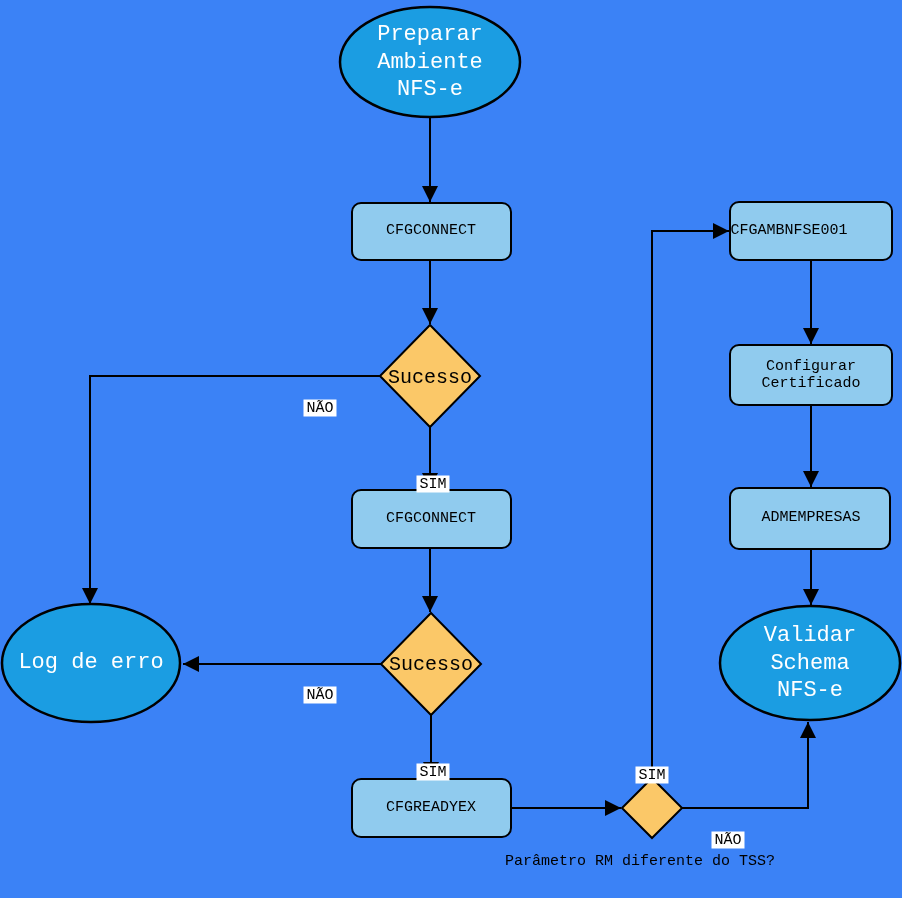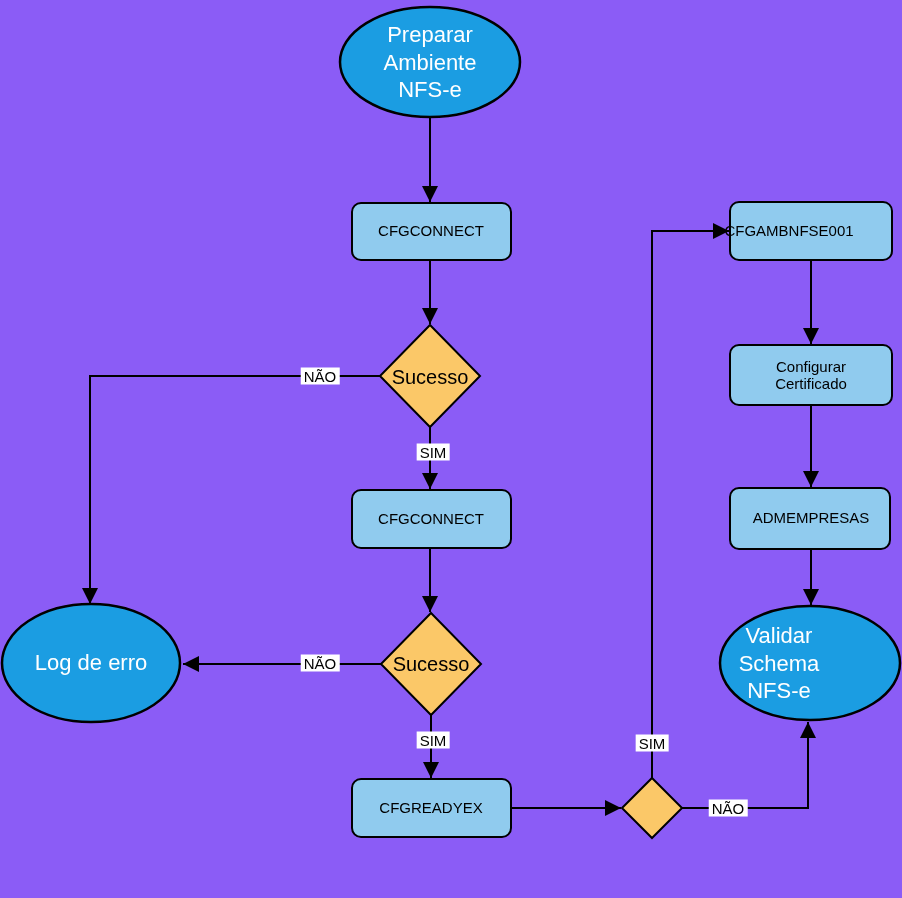--- a/index.html
+++ b/index.html
@@ -1,39 +1,39 @@
 <!DOCTYPE html>
 <html><head>
 <meta charset="utf-8">
 <style>
   html,body { margin:0; padding:0; background:#ffffff; }
   .canvas {
     position: relative;
     width: 902px;
     height: 898px;
-    background: #8b5cf6;
-    font-family: Liberation Sans, sans-serif;
+    background: #3b82f6;
+    font-family: Liberation Mono, monospace;
     overflow: hidden;
   }
   .canvas > svg { position:absolute; left:0; top:0; }
   .edges path { stroke:#000000; stroke-width:2; fill:none; }
   .nodes ellipse { stroke:#000000; stroke-width:2.5; }
   .nodes rect, .nodes polygon { stroke:#000000; stroke-width:2; }
   .label {
     position:absolute;
     transform: translate(-50%,-50%);
     text-align:center;
     white-space: pre-line;
     color:#000000;
     pointer-events:none;
   }
   .label.terminal { color:#ffffff; font-size:22px; line-height:1.25; }
   .label.process  { font-size:15px; line-height:1.15; }
   .label.decision { font-size:20px; }
-  .label.edge-label { font-size:15px; background:#ffffff; padding:0 3px; white-space:nowrap; }
+  .label.edge-label { font-size:15px; background:#ffffff; padding:0 3px; white-space:nowrap;margin-top:32px; }
   .label.caption  { font-size:15px; white-space:nowrap; }
 </style>
 </head>
 <body>
 
 <div class="canvas">
 
   <svg width="902" height="898" viewBox="0 0 902 898">
     <defs>
       <marker id="arrow" viewBox="0 0 8 8" refX="8" refY="4" markerWidth="8" markerHeight="8" orient="auto" markerUnits="strokeWidth">
@@ -94,23 +94,24 @@
   <div class="label terminal" style="left:91px; top:663px;">Log de erro</div>
 
   <div class="label edge-label" style="left:433px; top:740px;">SIM</div>
 
   <div class="label process" style="left:431px; top:808px;">CFGREADYEX</div>
 
   <div class="label edge-label" style="left:652px; top:743px;">SIM</div>
 
   <div class="label edge-label" style="left:728px; top:808px;">NÃO</div>
 
+  <div class="label caption" style="left:640px; top:861px;">Parâmetro RM diferente do TSS?</div>
 
   <div class="label process" style="left:789px; top:231px;">CFGAMBNFSE001</div>
 
   <div class="label process" style="left:811px; top:375px;">Configurar Certificado</div>
 
   <div class="label process" style="left:811px; top:518px;">ADMEMPRESAS</div>
 
-  <div class="label terminal" style="left:779px; top:663px;">Validar Schema
+  <div class="label terminal" style="left:810px; top:663px;">Validar Schema
 NFS-e</div>
 
 </div>
 
 </body></html>

